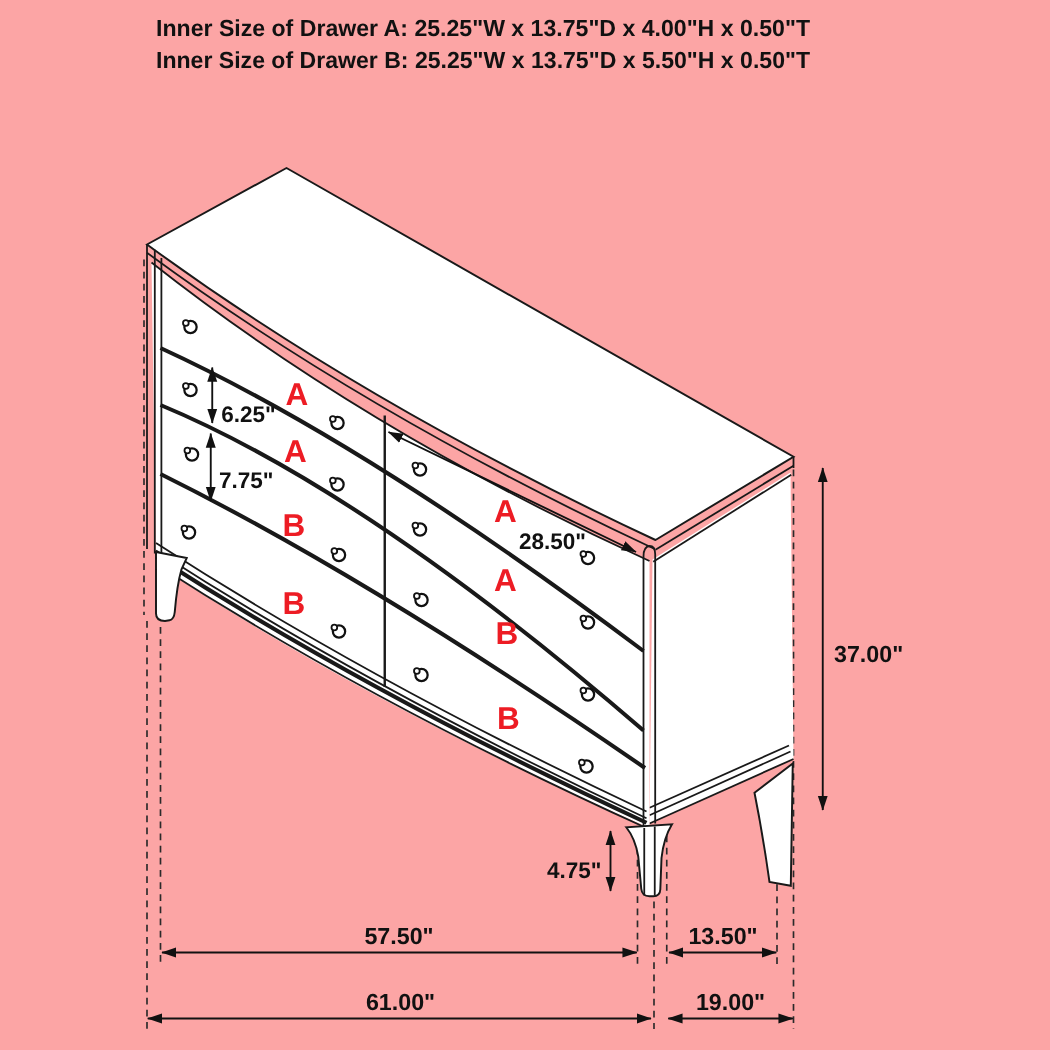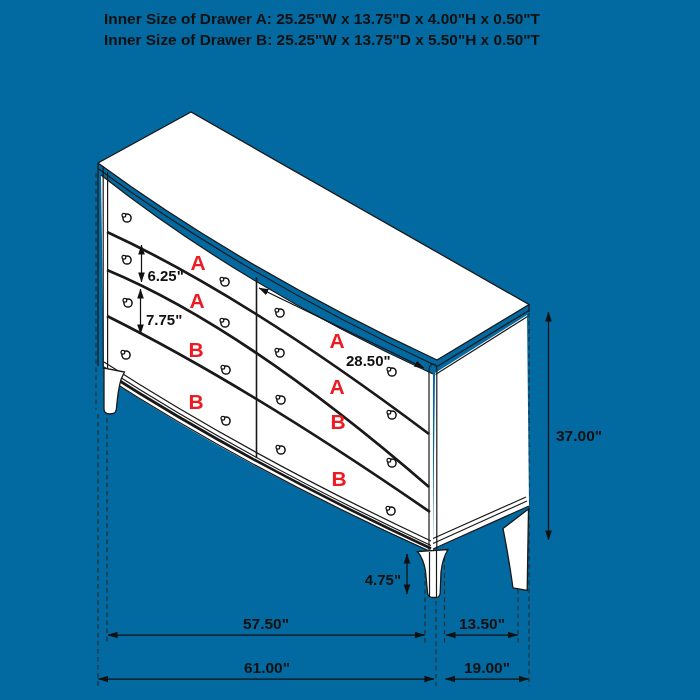--- a/index.html
+++ b/index.html
@@ -1,16 +1,16 @@
 <!DOCTYPE html>
 <html><head>
 <meta charset="utf-8">
 <style>
   html,body{margin:0;padding:0;background:#fff;}
-  .stage{position:relative;width:700px;height:700px;background:#0369a1;overflow:hidden;
+  .stage{position:relative;width:700px;height:700px;background:#fca5a5;overflow:hidden;
          font-family:"Liberation Sans", sans-serif;}
   svg{display:block;}
   text{font-family:"Liberation Sans","DejaVu Sans",sans-serif;font-weight:bold;fill:#111;}
   text.red{fill:#ed1c24;}
   .thin{fill:none;stroke:#191919;stroke-width:1.2;}
   .med{fill:none;stroke:#191919;stroke-width:1.6;}
   .thick{fill:none;stroke:#191919;stroke-width:2.7;}
   .dash{fill:none;stroke:#2a2a2a;stroke-width:1.1;stroke-dasharray:4.5 3.6;}
   .dim{fill:none;stroke:#111;stroke-width:1.25;}
   .whitefill{fill:#ffffff;stroke:none;}

